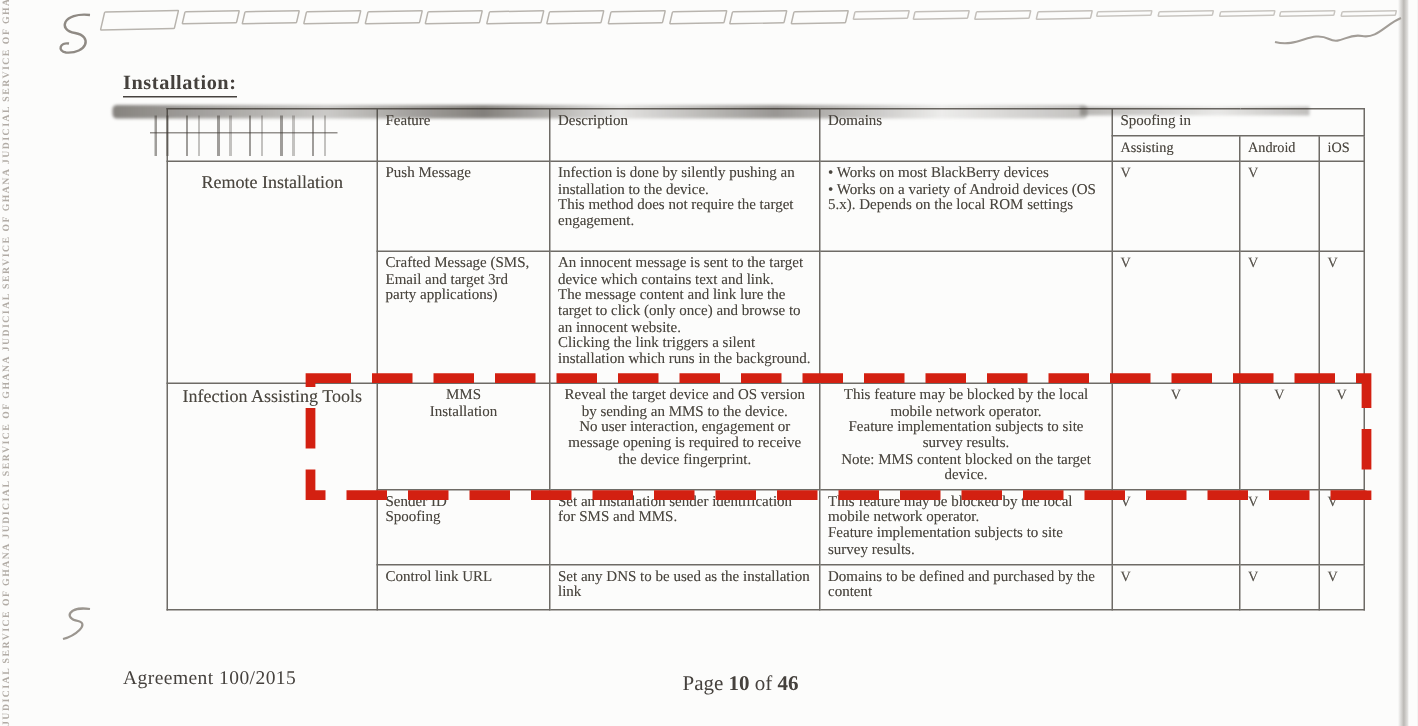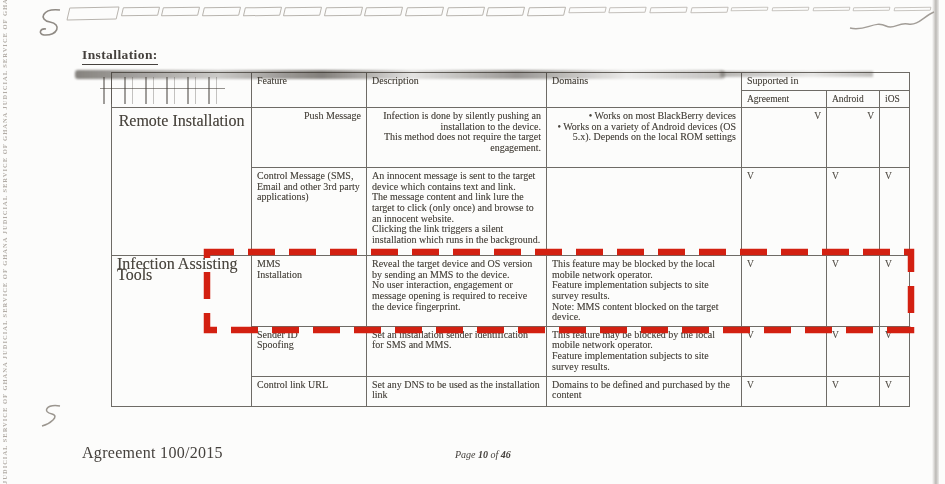--- a/index.html
+++ b/index.html
@@ -39,28 +39,28 @@
   table.doc { position:absolute; left:75px; top:72px; width:798px;
     border-collapse:collapse; table-layout:fixed;
     font-size:10px; line-height:10.6px; color:#4a463f;
     text-shadow:0 0 .4px rgba(70,64,58,.45);
     margin-left:36px;
   }
   table.doc td, table.doc th { border:1px solid #6e6b66; vertical-align:top;
     padding:3px 5px; font-weight:normal; text-align:left; }
   th.hdr { text-align:center; vertical-align:middle; font-weight:bold; font-size:10px; }
   th.plat { text-align:center; vertical-align:middle; font-weight:bold; font-size:9.5px; padding:1px 2px; }
-  td.cat { font-weight:bold; font-size:16px; }
+  td.cat { font-weight:bold; font-size:12px; }
   td.cat.center { text-align:center; padding-top:8px; }
   td.feat { font-weight:bold; }
   td.just { text-align:justify; }
   td.chk { text-align:center; padding-top:4px; color:#5a564f; font-size:9.5px; }
   .pre { white-space:pre-line; }
   .u { }
-  tr.r0 td { height:60px;text-align:right; } tr.r1 td { height:88px; } tr.r2 td { height:69px; }
+  tr.r0 td { height:60px; } tr.r1 td { height:88px; } tr.r2 td { height:69px;text-align:center; }
   tr.r3 td { height:50px; } tr.r4 td { height:30px; }
 
   
   .smudge-top { position:absolute; left:75px; top:70px; width:650px; height:9px;
     background:linear-gradient(90deg, rgba(55,50,44,.6), rgba(55,50,44,.25) 22%,
       rgba(55,50,44,.62) 38%, rgba(55,50,44,.12) 52%, rgba(55,50,44,.5) 68%,
       rgba(55,50,44,.08) 85%, rgba(55,50,44,.3));
     filter:blur(1.1px); border-radius:3px; }
   .smudge-top2 { position:absolute; left:720px; top:71px; width:153px; height:6px;
     background:linear-gradient(90deg, rgba(55,50,44,.35), rgba(55,50,44,.1) 60%, rgba(55,50,44,.3));
@@ -69,22 +69,22 @@
     background:repeating-linear-gradient(90deg, rgba(62,57,51,.65) 0 1.6px, transparent 1.6px 8px,
       rgba(62,57,51,.4) 8px 9.4px, transparent 9.4px 21px);
     opacity:.75; filter:blur(.35px); }
   .smudge-line { position:absolute; left:100px; top:88px; width:125px; height:1.4px;
     background:rgba(62,57,51,.55); filter:blur(.3px); }
 
   
   .highlight { position:absolute; left:198px; top:243px; pointer-events:none; }
 
   
-  .footer-left { position:absolute; left:82px; top:444px; font-size:16px; letter-spacing:.3px; }
-  .footer-page { position:absolute; left:455px; top:449px; font-size:10px;font-style:italic; }
+  .footer-left { position:absolute; left:82px; top:444px; font-size:13px; letter-spacing:.3px; }
+  .footer-page { position:absolute; left:455px; top:449px; font-size:14px; }
   .footer-page b { font-weight:bold; }
 </style>
 </head>
 <body>
 
 <div class="page">
 
   <div class="watermark">JUDICIAL SERVICE OF GHANA JUDICIAL SERVICE OF GHANA JUDICIAL SERVICE OF GHANA JUDICIAL SERVICE OF GHANA</div>
   <div class="edge-band-right"></div>
 
@@ -133,42 +133,42 @@
         <col style="width:85px">
         <col style="width:53px">
         <col style="width:30px">
     </colgroup>
     <tbody>
         <tr style="height:16px">
       <th class="hdr" rowspan="2"></th>
       <th class="hdr" rowspan="2">Feature</th>
       <th class="hdr" rowspan="2">Description</th>
       <th class="hdr" rowspan="2">Domains</th>
-      <th class="hdr" colspan="3">Supported in</th>
+      <th class="hdr" colspan="3">Spoofing in</th>
     </tr>
     <tr style="height:17px">
-      <th class="plat">Agreement</th>
+      <th class="plat">Assisting</th>
       <th class="plat">Android</th>
       <th class="plat">iOS</th>
     </tr>
 
     <tr class="r0">
       <td class="cat center" rowspan="2">Remote Installation</td>
       <td class="feat">Push Message</td>
       <td class="pre just">Infection is done by silently pushing an installation to the device.
 This method does not require the target engagement.</td>
       <td class="pre">• Works on most BlackBerry devices
 • Works on a variety of Android devices (OS 5.x). Depends on the local ROM settings</td>
       <td class="chk">V</td>
       <td class="chk">V</td>
       <td class="chk"></td>
     </tr>
 
     <tr class="r1">
-      <td class="feat just">Control Message (SMS, Email and other 3rd party applications)</td>
+      <td class="feat just">Crafted Message (SMS, Email and target 3rd party applications)</td>
       <td class="pre just">An innocent message is sent to the target device which contains text and link.
 The message content and link lure the target to click (only once) and browse to an innocent website.
 Clicking the link triggers a silent installation which runs in the background.</td>
       <td class="pre"></td>
       <td class="chk">V</td>
       <td class="chk">V</td>
       <td class="chk">V</td>
     </tr>
 
     <tr class="r2">

